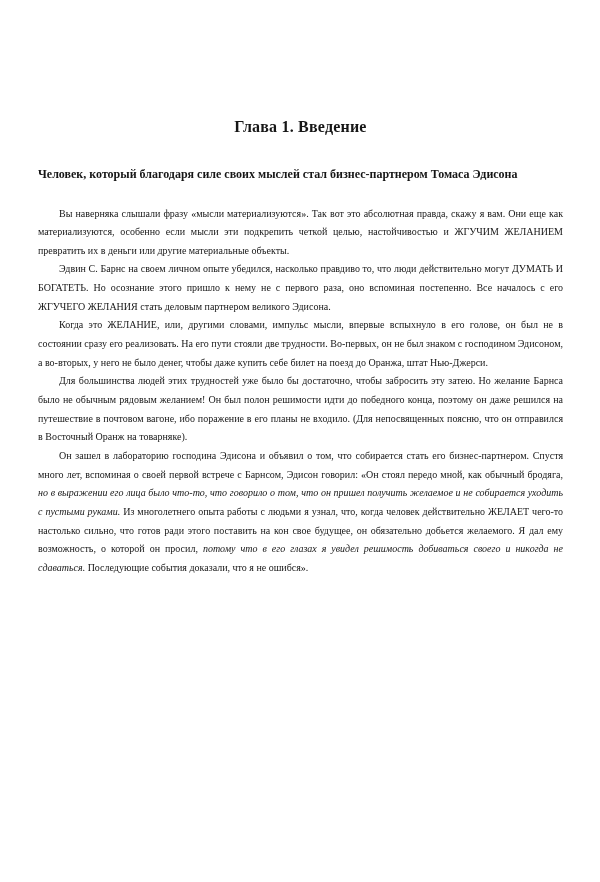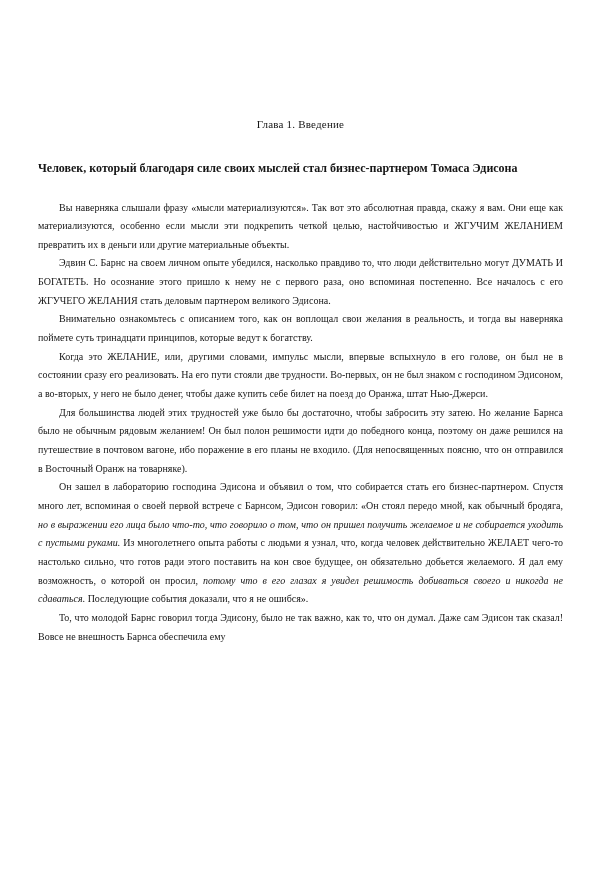--- a/index.html
+++ b/index.html
@@ -12,22 +12,22 @@
   }
   .page {
     width: 600px;
     height: 882px;
     padding: 118px 37px 0 38px;
     overflow: hidden;
     background: #ffffff;
   }
   .chapter-title {
     text-align: center;
-    font-size: 11px;
-    font-weight: 400;
+    font-size: 16px;
+    font-weight: 700;
     letter-spacing: 0.2px;
   }
   .chapter-subtitle {
     margin-top: 29px;
     font-size: 12px;
     font-weight: 700;
     line-height: 18.5px;
     text-align: left;
   }
   .body-text { margin-top: 21px; }
@@ -43,19 +43,17 @@
 <body style="background: rgb(255, 255, 255); color: rgb(22, 22, 22);">
 
 <div class="page">
   <h1 class="chapter-title">Глава 1. Введение</h1>
 
   <h2 class="chapter-subtitle">Человек, который благодаря силе своих мыслей стал бизнес-партнером Томаса Эдисона</h2>
 
   <div class="body-text">
       <p class="para"><span>Вы наверняка слышали фразу «мысли материализуются». Так вот это абсолютная правда, скажу я вам. Они еще как материализуются, особенно если мысли эти подкрепить четкой целью, настойчивостью и ЖГУЧИМ ЖЕЛАНИЕМ превратить их в деньги или другие материальные объекты.</span></p>
       <p class="para"><span>Эдвин С. Барнс на своем личном опыте убедился, насколько правдиво то, что люди действительно могут ДУМАТЬ И БОГАТЕТЬ. Но осознание этого пришло к нему не с первого раза, оно вспоминая постепенно. Все началось с его ЖГУЧЕГО ЖЕЛАНИЯ стать деловым партнером великого Эдисона.</span></p>
-      <p class="para"><span>Внимательно ознакомьтесь с описанием того, как он воплощал свои желания в реальность, и тогда вы наверняка поймете суть тринадцати принципов, которые ведут к богатству.</span></p>
       <p class="para"><span>Когда это ЖЕЛАНИЕ, или, другими словами, импульс мысли, впервые вспыхнуло в его голове, он был не в состоянии сразу его реализовать. На его пути стояли две трудности. Во-первых, он не был знаком с господином Эдисоном, а во-вторых, у него не было денег, чтобы даже купить себе билет на поезд до Оранжа, штат Нью-Джерси.</span></p>
       <p class="para"><span>Для большинства людей этих трудностей уже было бы достаточно, чтобы забросить эту затею. Но желание Барнса было не обычным рядовым желанием! Он был полон решимости идти до победного конца, поэтому он даже решился на путешествие в почтовом вагоне, ибо поражение в его планы не входило. (Для непосвященных поясню, что он отправился в Восточный Оранж на товарняке).</span></p>
       <p class="para"><span>Он зашел в лабораторию господина Эдисона и объявил о том, что собирается стать его бизнес-партнером. Спустя много лет, вспоминая о своей первой встрече с Барнсом, Эдисон говорил: «Он стоял передо мной, как обычный бродяга, </span><em>но в выражении его лица было что-то, что говорило о том, что он пришел получить желаемое и не собирается уходить с пустыми руками.</em><span> Из многолетнего опыта работы с людьми я узнал, что, когда человек действительно ЖЕЛАЕТ чего-то настолько сильно, что готов ради этого поставить на кон свое будущее, он обязательно добьется желаемого. Я дал ему возможность, о которой он просил, </span><em>потому что в его глазах я увидел решимость добиваться своего и никогда не сдаваться.</em><span> Последующие события доказали, что я не ошибся».</span></p>
-      <p class="para"><span>То, что молодой Барнс говорил тогда Эдисону, было не так важно, как то, что он думал. Даже сам Эдисон так сказал! Вовсе не внешность Барнса обеспечила ему</span></p>
     </div>
 </div>
 
 </body></html>

